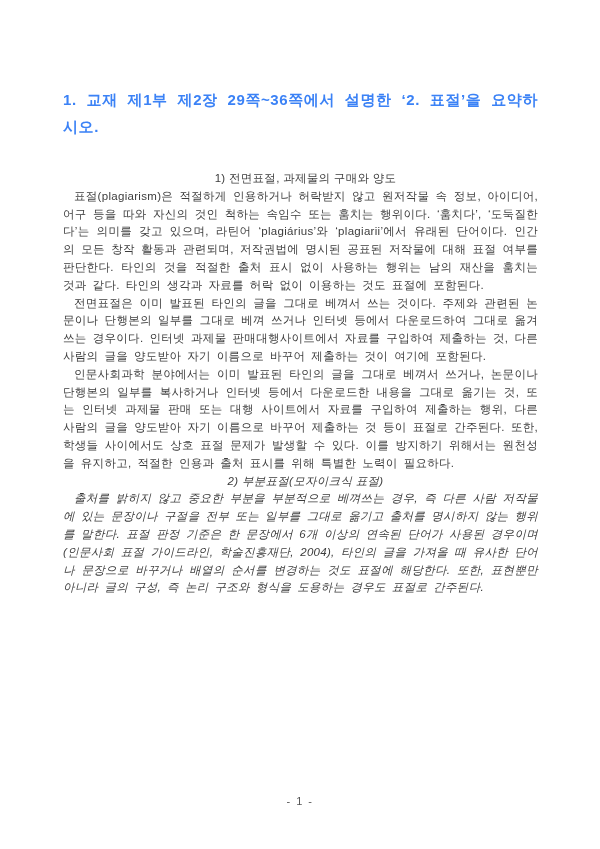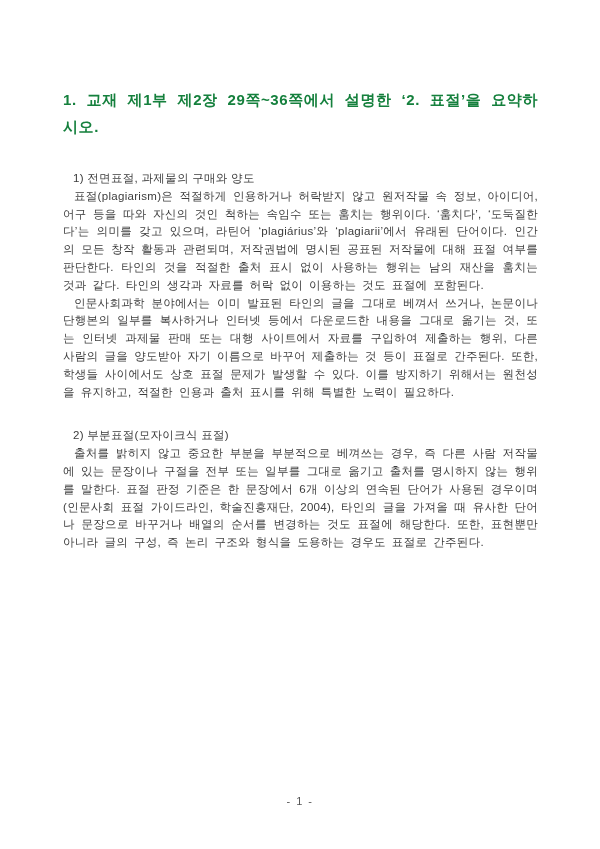--- a/index.html
+++ b/index.html
@@ -18,40 +18,41 @@
   }
   .content {
     position: absolute;
     left: 63px;
     top: 86px;
     width: 475px;
   }
   .doc-title {
     font-size: 15px;
     font-weight: 700;
-    color: #15803d;
+    color: #3b82f6;
     line-height: 27px;
     letter-spacing: 0.6px;
     word-spacing: 4px;
     text-align: justify;
     margin: 0 0 30px 0;
   }
   .section {
     margin: 0;
   }
   .section + .section {
-    margin-top: 26px;
+    font-style: italic;
   }
   .section-heading {
     font-size: 11.5px;
     color: #3c3c3c;
     line-height: 17.8px;
     letter-spacing: 0.3px;
     text-indent: 10px;
     margin: 0;
+    text-align: center;
   }
   .para {
     font-size: 11.5px;
     color: #3c3c3c;
     line-height: 17.8px;
     letter-spacing: 0.3px;
     word-spacing: 2.5px;
     text-align: justify;
     text-indent: 11px;
     margin: 0;
@@ -77,20 +78,21 @@
 <body>
 
 <div class="page">
   <div class="content">
 
     <h1 class="doc-title">1. 교재 제1부 제2장 29쪽~36쪽에서 설명한 ‘2. 표절’을 요약하시오.</h1>
 
     <div class="section">
       <p class="section-heading">1) 전면표절, 과제물의 구매와 양도</p>
       <p class="para">표절(plagiarism)은 적절하게 인용하거나 허락받지 않고 원저작물 속 정보, 아이디어, 어구 등을 따와 자신의 것인 척하는 속임수 또는 훔치는 행위이다. ‘훔치다’, ‘도둑질한다’는 의미를 갖고 있으며, 라틴어 ‘plagiárius’와 ‘plagiarii’에서 유래된 단어이다. 인간의 모든 창작 활동과 관련되며, 저작권법에 명시된 공표된 저작물에 대해 표절 여부를 판단한다. 타인의 것을 적절한 출처 표시 없이 사용하는 행위는 남의 재산을 훔치는 것과 같다. 타인의 생각과 자료를 허락 없이 이용하는 것도 표절에 포함된다.</p>
+      <p class="para">전면표절은 이미 발표된 타인의 글을 그대로 베껴서 쓰는 것이다. 주제와 관련된 논문이나 단행본의 일부를 그대로 베껴 쓰거나 인터넷 등에서 다운로드하여 그대로 옮겨 쓰는 경우이다. 인터넷 과제물 판매대행사이트에서 자료를 구입하여 제출하는 것, 다른 사람의 글을 양도받아 자기 이름으로 바꾸어 제출하는 것이 여기에 포함된다.</p>
       <p class="para">인문사회과학 분야에서는 이미 발표된 타인의 글을 그대로 베껴서 쓰거나, 논문이나 단행본의 일부를 복사하거나 인터넷 등에서 다운로드한 내용을 그대로 옮기는 것, 또는 인터넷 과제물 판매 또는 대행 사이트에서 자료를 구입하여 제출하는 행위, 다른 사람의 글을 양도받아 자기 이름으로 바꾸어 제출하는 것 등이 표절로 간주된다. 또한, 학생들 사이에서도 상호 표절 문제가 발생할 수 있다. 이를 방지하기 위해서는 원천성을 유지하고, 적절한 인용과 출처 표시를 위해 특별한 노력이 필요하다.</p>
     </div>
 
     <div class="section">
       <p class="section-heading">2) 부분표절(모자이크식 표절)</p>
       <p class="para">출처를 밝히지 않고 중요한 부분을 부분적으로 베껴쓰는 경우, 즉 다른 사람 저작물에 있는 문장이나 구절을 전부 또는 일부를 그대로 옮기고 출처를 명시하지 않는 행위를 말한다. 표절 판정 기준은 한 문장에서 6개 이상의 연속된 단어가 사용된 경우이며(인문사회 표절 가이드라인, 학술진흥재단, 2004), 타인의 글을 가져올 때 유사한 단어나 문장으로 바꾸거나 배열의 순서를 변경하는 것도 표절에 해당한다. 또한, 표현뿐만 아니라 글의 구성, 즉 논리 구조와 형식을 도용하는 경우도 표절로 간주된다.</p>
     </div>
 
   </div>
 

